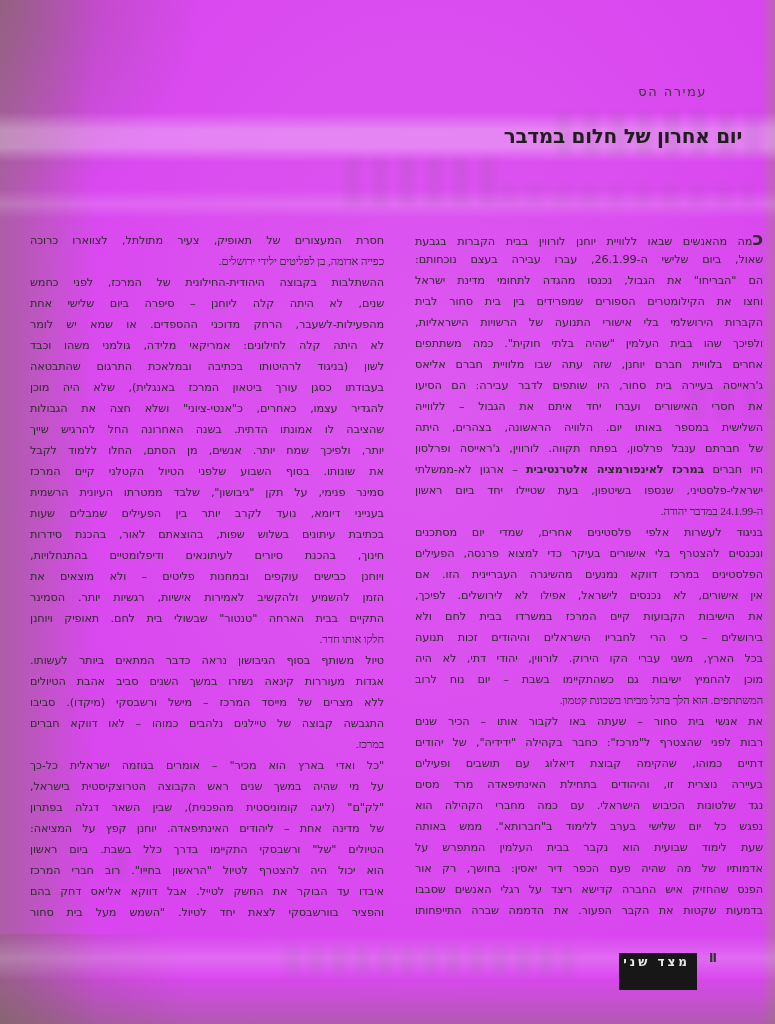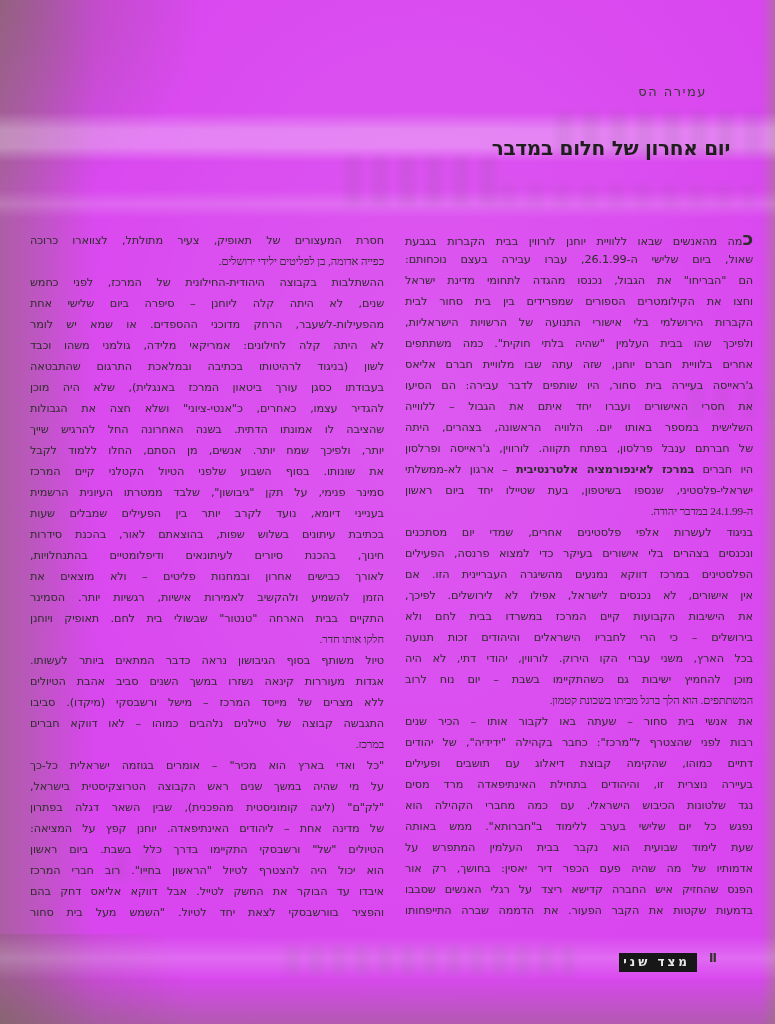--- a/index.html
+++ b/index.html
@@ -21,29 +21,29 @@
   .ghost{position:absolute;filter:blur(3px);pointer-events:none;border-radius:2px;}
   .gbars{background:repeating-linear-gradient(90deg,rgba(88,94,86,.55) 0 16px,rgba(88,94,86,0) 16px 27px);}
   .g1{left:556px;top:112px;width:212px;height:44px;opacity:.16;}
   .g2{left:345px;top:156px;width:155px;height:50px;opacity:.15;}
   .g3{left:500px;top:184px;width:255px;height:24px;opacity:.10;}
   .g4{left:286px;top:946px;width:288px;height:30px;opacity:.18;background:repeating-linear-gradient(90deg,rgba(96,122,100,.55) 0 14px,rgba(96,122,100,0) 14px 23px);}
   .g5{left:112px;top:852px;width:52px;height:30px;opacity:.14;}
   .g6{left:688px;top:386px;width:84px;height:34px;opacity:.10;}
   
   .byline{position:absolute;top:84px;right:68px;font-size:13px;letter-spacing:1.5px;color:#3a3a38;}
-  .title{position:absolute;top:124px;right:33px;margin:12px;font-size:20px;font-weight:bold;letter-spacing:-.3px;color:#1e1e1c;}
+  .title{position:absolute;top:124px;right:33px;margin:0;font-size:20px;font-weight:bold;letter-spacing:-.3px;color:#1e1e1c;}
   .col{position:absolute;font-size:11.3px;letter-spacing:-.15px;line-height:21px;color:#2e2e2c;}
-  .col-right{top:228px;right:22px;width:348px;}
+  .col-right{top:228px;right:12px;width:348px;}
   .col-left{top:230px;left:30px;width:354px;}
   .ln{height:21px;overflow:hidden;text-align:justify;text-align-last:justify;white-space:normal;}
   .ln.end{text-align-last:right;font-family:Liberation Serif, serif;}
   .bold{font-weight:bold;margin-top:24px;}
   .dropcap{font-weight:bold;font-size:19px;line-height:21px;}
-  .footer-box{position:absolute;top:953px;right:78px;background:#171717;color:#e9e9e7;font-size:12px;font-weight:bold;letter-spacing:3px;padding:2px 7px 3px 4px;line-height:14px;}
+  .footer-box{position:absolute;top:953px;right:78px;background:#171717;color:#e9e9e7;font-size:12px;font-weight:bold;letter-spacing:3px;padding:2px 7px 21px 4px;line-height:14px;}
   .pagenum{position:absolute;top:951px;right:59px;font-size:12px;font-weight:bold;color:#35332f;letter-spacing:-1px;}
 </style>
 </head>
 <body>
 
 <div class="page">
 
   <div class="shade shade-left"></div>
   <div class="shade shade-topleft"></div>
   <div class="shade shade-right"></div>
@@ -72,21 +72,21 @@
       <div class="ln">ולפיכך שהו בבית העלמין "שהיה בלתי חוקית". כמה משתתפים</div>
       <div class="ln">אחרים בלוויית חברם יוחנן, שזה עתה שבו מלוויית חברם אליאס</div>
       <div class="ln">ג'ראייסה בעיירה בית סחור, היו שותפים לדבר עבירה: הם הסיעו</div>
       <div class="ln">את חסרי האישורים ועברו יחד איתם את הגבול – ללווייה</div>
       <div class="ln">השלישית במספר באותו יום. הלוויה הראשונה, בצהרים, היתה</div>
       <div class="ln">של חברתם ענבל פרלסון, בפתח תקווה. לורווין, ג'ראייסה ופרלסון</div>
       <div class="ln">היו חברים <span class="bold">במרכז לאינפורמציה אלטרנטיבית</span> – ארגון לא-ממשלתי</div>
       <div class="ln">ישראלי-פלסטיני, שנספו בשיטפון, בעת שטיילו יחד ביום ראשון</div>
       <div class="ln end">ה-24.1.99 במדבר יהודה.</div>
       <div class="ln">בניגוד לעשרות אלפי פלסטינים אחרים, שמדי יום מסתכנים</div>
-      <div class="ln">ונכנסים בצהרים בלי אישורים בעיקר כדי למצוא פרנסה, הפעילים</div>
+      <div class="ln">ונכנסים להצטרף בלי אישורים בעיקר כדי למצוא פרנסה, הפעילים</div>
       <div class="ln">הפלסטינים במרכז דווקא נמנעים מהשיגרה העבריינית הזו. אם</div>
       <div class="ln">אין אישורים, לא נכנסים לישראל, אפילו לא לירושלים. לפיכך,</div>
       <div class="ln">את הישיבות הקבועות קיים המרכז במשרדו בבית לחם ולא</div>
       <div class="ln">בירושלים – כי הרי לחבריו הישראלים והיהודים זכות תנועה</div>
       <div class="ln">בכל הארץ, משני עברי הקו הירוק. לורווין, יהודי דתי, לא היה</div>
       <div class="ln">מוכן להחמיץ ישיבות גם כשהתקיימו בשבת – יום נוח לרוב</div>
       <div class="ln end">המשתתפים. הוא הלך ברגל מביתו בשכונת קטמון.</div>
       <div class="ln">את אנשי בית סחור – שעתה באו לקבור אותו – הכיר שנים</div>
       <div class="ln">רבות לפני שהצטרף ל"מרכז": כחבר בקהילה "ידידיה", של יהודים</div>
       <div class="ln">דתיים כמוהו, שהקימה קבוצת דיאלוג עם תושבים ופעילים</div>
@@ -108,21 +108,21 @@
       <div class="ln">לשון (בניגוד לרהיטותו בכתיבה ובמלאכת התרגום שהתבטאה</div>
       <div class="ln">בעבודתו כסגן עורך ביטאון המרכז באנגלית), שלא היה מוכן</div>
       <div class="ln">להגדיר עצמו, כאחרים, כ"אנטי-ציוני" ושלא חצה את הגבולות</div>
       <div class="ln">שהציבה לו אמונתו הדתית. בשנה האחרונה החל להרגיש שייך</div>
       <div class="ln">יותר, ולפיכך שמח יותר. אנשים, מן הסתם, החלו ללמוד לקבל</div>
       <div class="ln">את שונותו. בסוף השבוע שלפני הטיול הקטלני קיים המרכז</div>
       <div class="ln">סמינר פנימי, על תקן "גיבושון", שלבד ממטרתו העיונית הרשמית</div>
       <div class="ln">בענייני דיומא, נועד לקרב יותר בין הפעילים שמבלים שעות</div>
       <div class="ln">בכתיבת עיתונים בשלוש שפות, בהוצאתם לאור, בהכנת סידרות</div>
       <div class="ln">חינוך, בהכנת סיורים לעיתונאים ודיפלומטיים בהתנחלויות,</div>
-      <div class="ln">לאורך כבישים אחרון ובמחנות פליטים – ולא מוצאים את</div>
+      <div class="ln">ויוחנן כבישים עוקפים ובמחנות פליטים – ולא מוצאים את</div>
       <div class="ln">הזמן להשמיע ולהקשיב לאמירות אישיות, רגשיות יותר. הסמינר</div>
       <div class="ln">התקיים בבית הארחה "טנטור" שבשולי בית לחם. תאופיק ויוחנן</div>
       <div class="ln end">חלקו אותו חדר.</div>
       <div class="ln">טיול משותף בסוף הגיבושון נראה כדבר המתאים ביותר לעשותו.</div>
       <div class="ln">אגדות מעוררות קינאה נשזרו במשך השנים סביב אהבת הטיולים</div>
       <div class="ln">ללא מצרים של מייסד המרכז – מישל ורשבסקי (מיקדו). סביבו</div>
       <div class="ln">התגבשה קבוצה של טיילנים נלהבים כמוהו – לאו דווקא חברים</div>
       <div class="ln end">במרכז.</div>
       <div class="ln">"כל ואדי בארץ הוא מכיר" – אומרים בגוזמה ישראלית כל-כך</div>
       <div class="ln">על מי שהיה במשך שנים ראש הקבוצה הטרוצקיסטית בישראל,</div>

